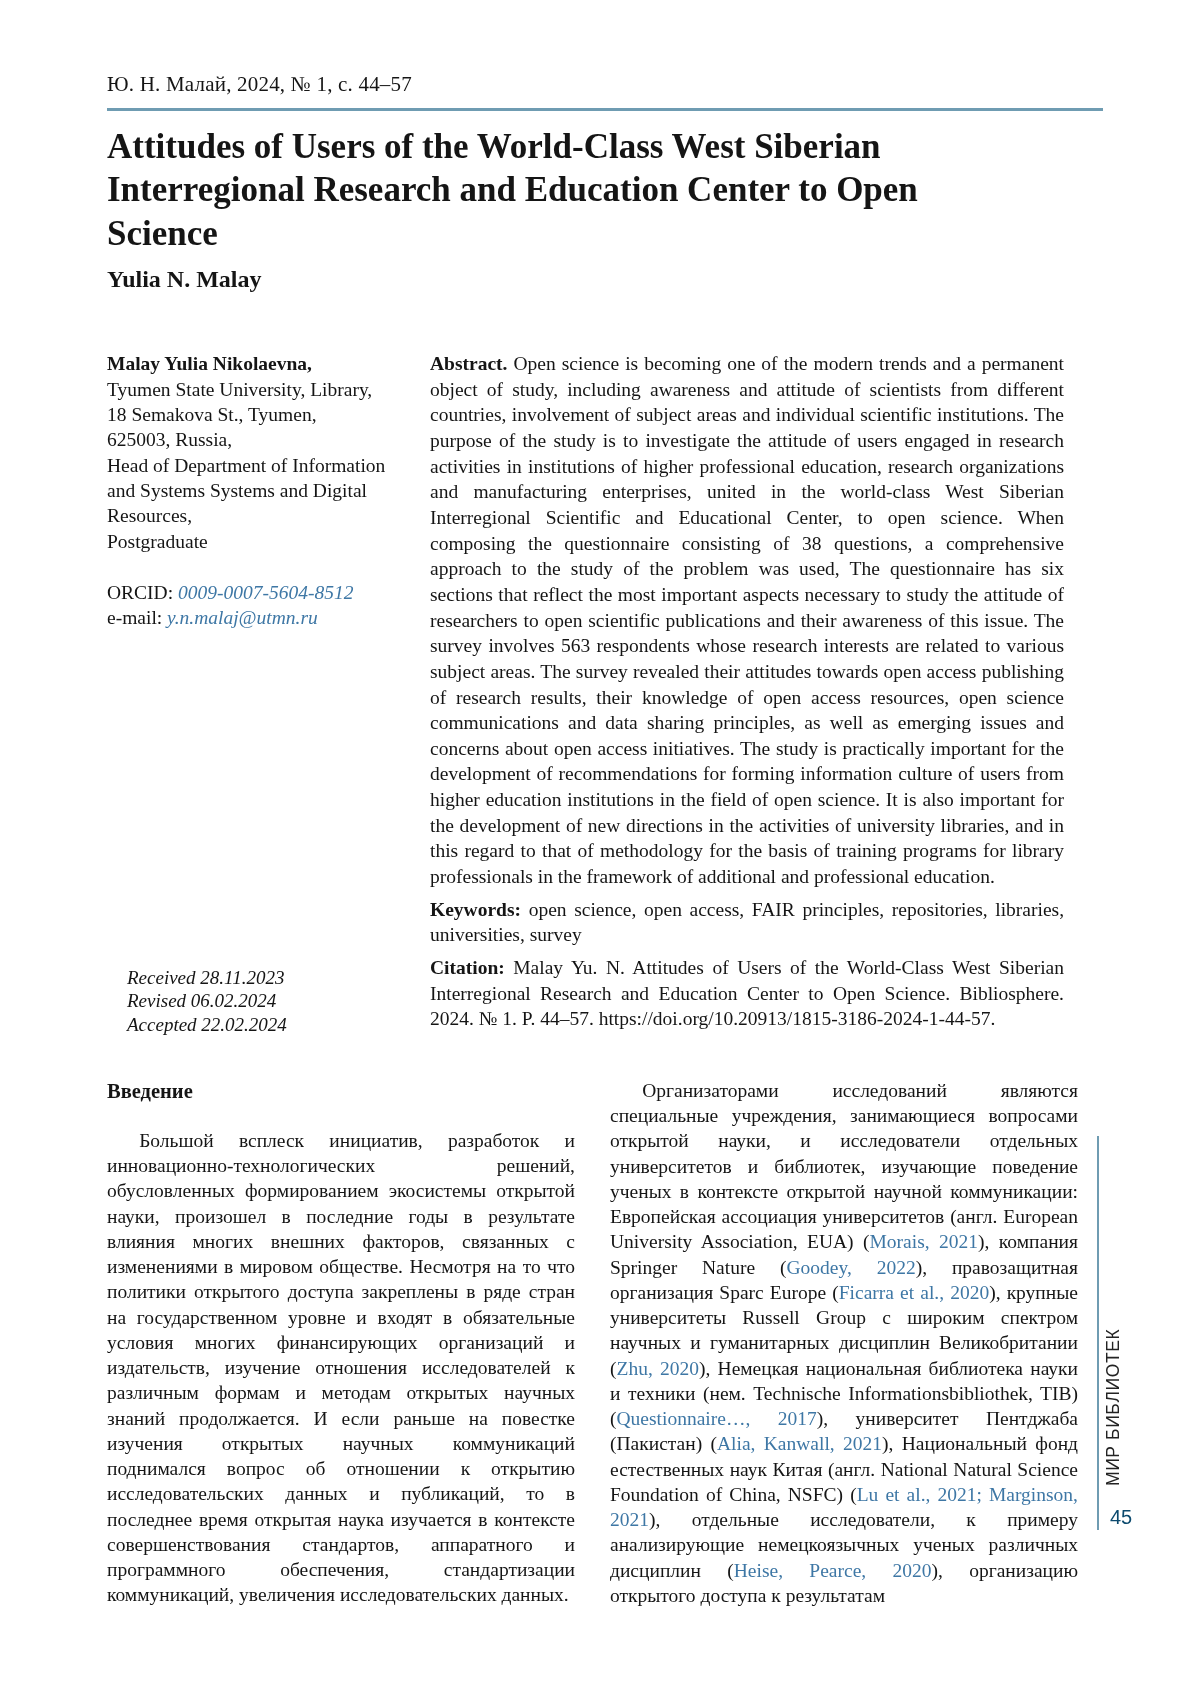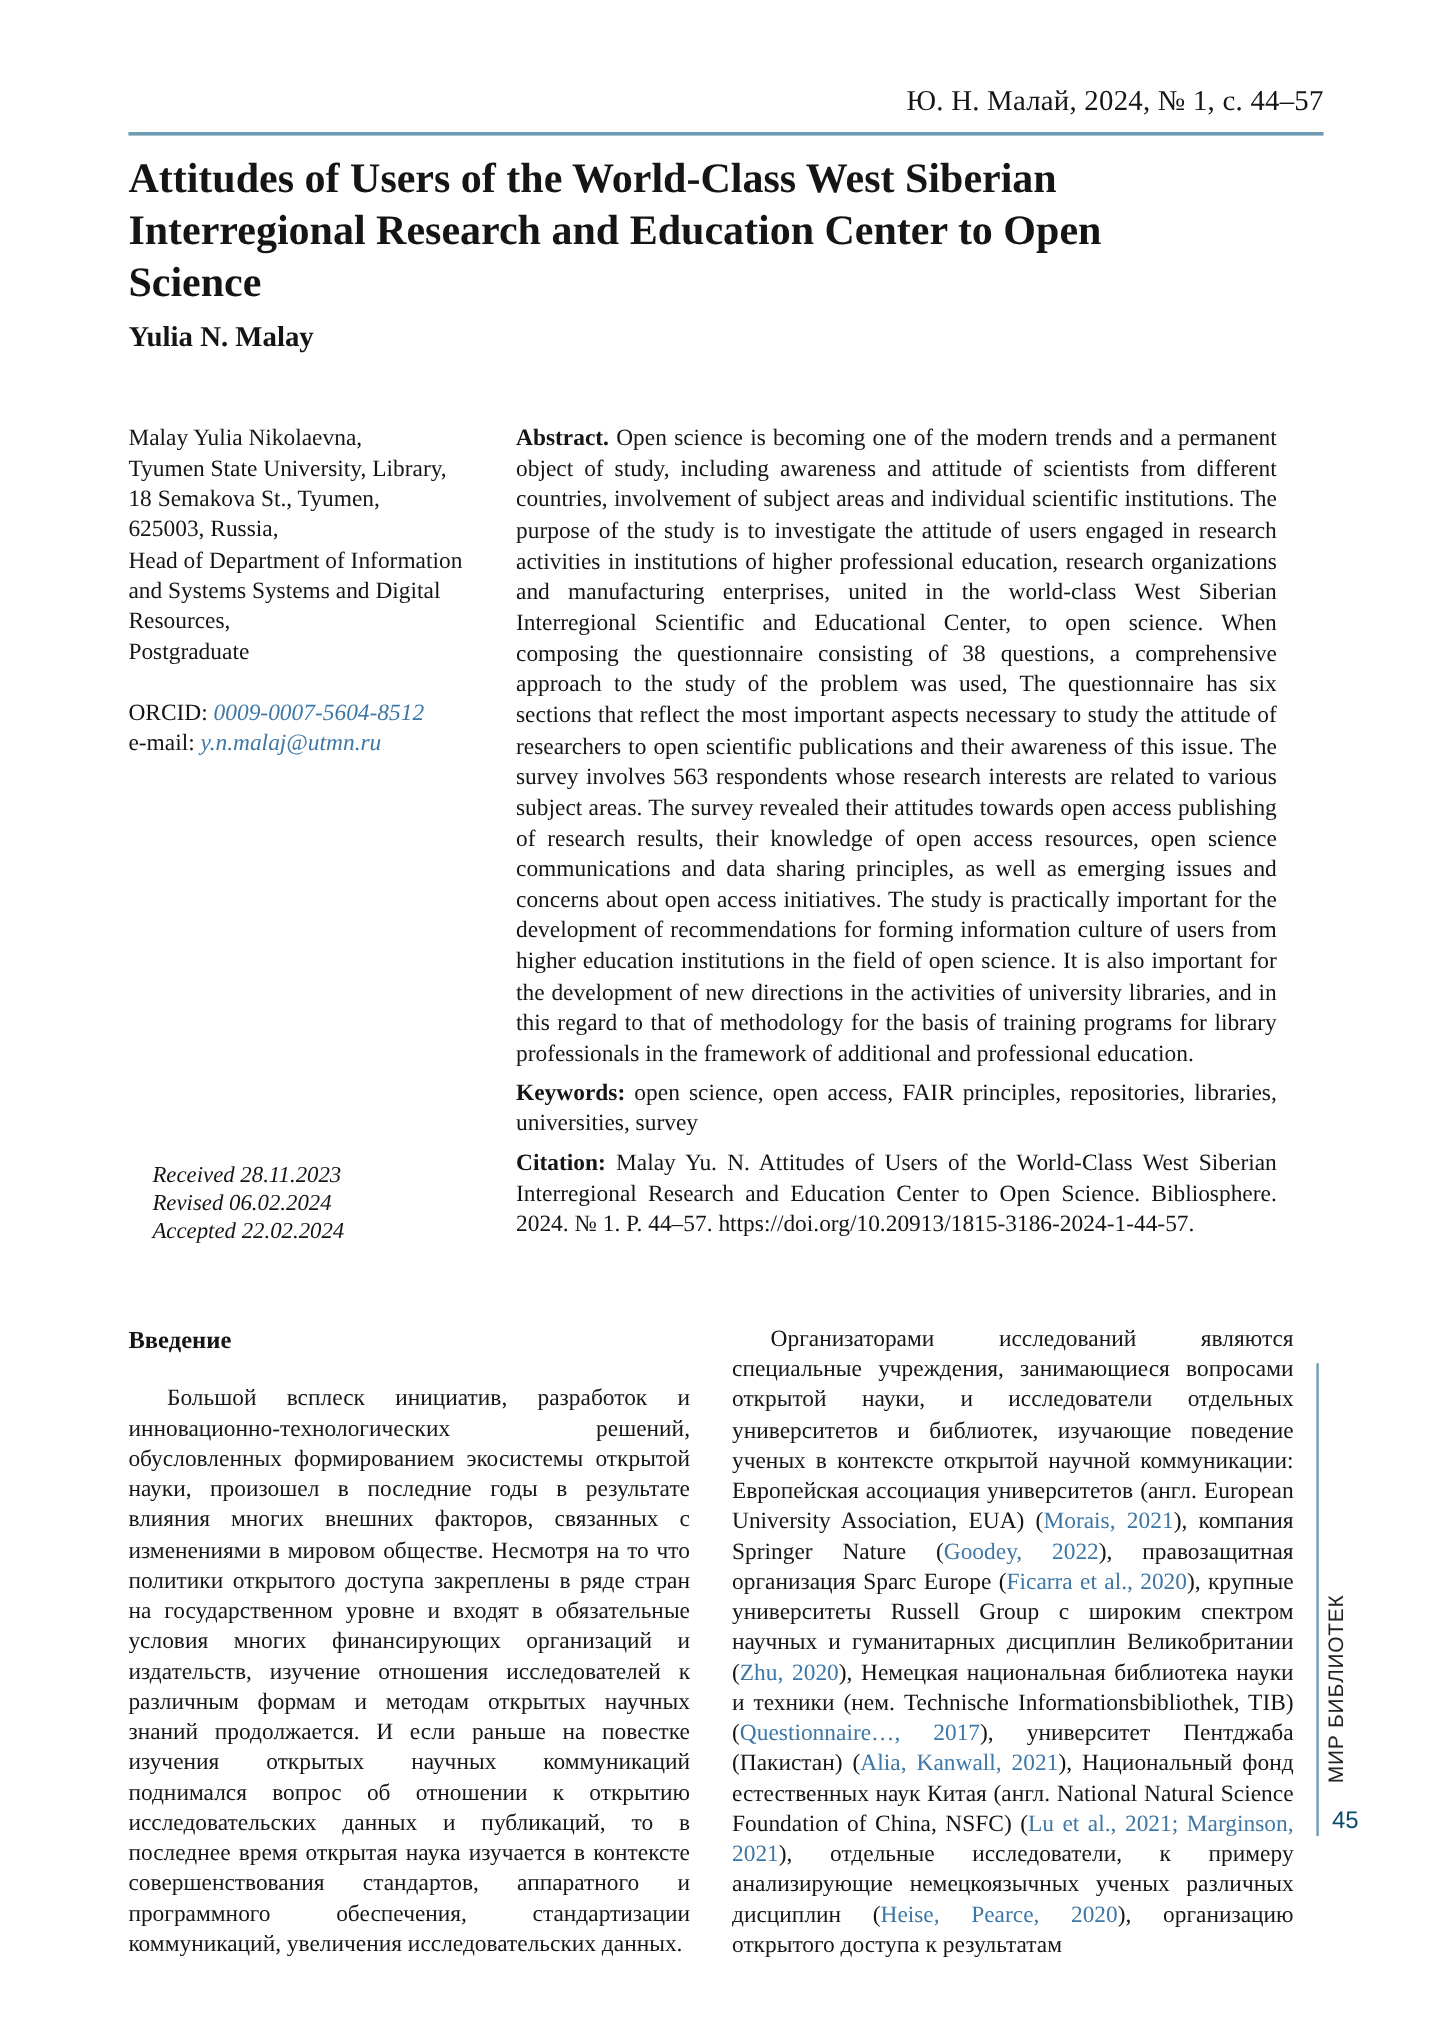--- a/index.html
+++ b/index.html
@@ -8,36 +8,36 @@
     --ink:#151515;
   }
   *{margin:0;padding:0;box-sizing:border-box;}
   html,body{background:#e9e9e9;}
   .page{
     width:1200px;height:1697px;background:#ffffff;position:relative;
     font-family:"Liberation Serif","DejaVu Serif",serif;color:var(--ink);
     margin:0 auto;overflow:hidden;
   }
   .content{padding:72px 97px 0 107px;}
-  .running-head{text-align:right;font-size:24px;letter-spacing:.2px;margin-bottom:11px;}
+  .running-head{text-align:left;font-size:21px;letter-spacing:.2px;margin-bottom:11px;}
   .head-rule{height:3px;background:var(--rule);}
   .title{font-size:35px;font-weight:bold;line-height:1.24;margin-top:14px;max-width:880px;}
   .author{font-size:24px;font-weight:bold;margin-top:11px;}
   .meta-row{display:flex;margin-top:58px;}
   .meta-col{width:288px;margin-right:35px;display:flex;flex-direction:column;justify-content:space-between;}
   .meta-col .info{font-size:19.5px;line-height:1.3;}
-  .info .name{font-weight:normal;}
+  .info .name{font-weight:bold;}
   .contact{margin-top:26px;}
   .it{font-style:italic;}
   .ref-link,a.ref-link,.blue{color:var(--link);text-decoration:none;cursor:pointer;}
   .dates{font-size:19px;font-style:italic;line-height:1.25;padding-bottom:2px;margin-left:20px;}
   .abs-col{width:634px;font-size:19.5px;line-height:1.315;text-align:justify;}
   .abs-col p{margin-bottom:7px;}
   .abs-col b{font-weight:bold;}
-  .body-cols{display:flex;margin-top:63px;}
+  .body-cols{display:flex;margin-top:39px;align-items:center;}
   .col{width:468px;font-size:19.5px;line-height:1.295;text-align:justify;}
   .col-left{margin-right:35px;}
   .intro-heading{font-size:20.5px;font-weight:bold;text-align:left;margin-bottom:23px;}
   .para{text-indent:1.65em;hyphens:auto;}
   .side-rule{position:absolute;left:1097px;top:1136px;width:2px;height:394px;background:var(--rule);}
   .side-label{
     position:absolute;left:1103px;top:1318px;height:168px;
     writing-mode:vertical-rl;transform:rotate(180deg);
     font-family:"Liberation Sans","DejaVu Sans",sans-serif;
     font-size:17.5px;letter-spacing:.6px;color:#232323;

